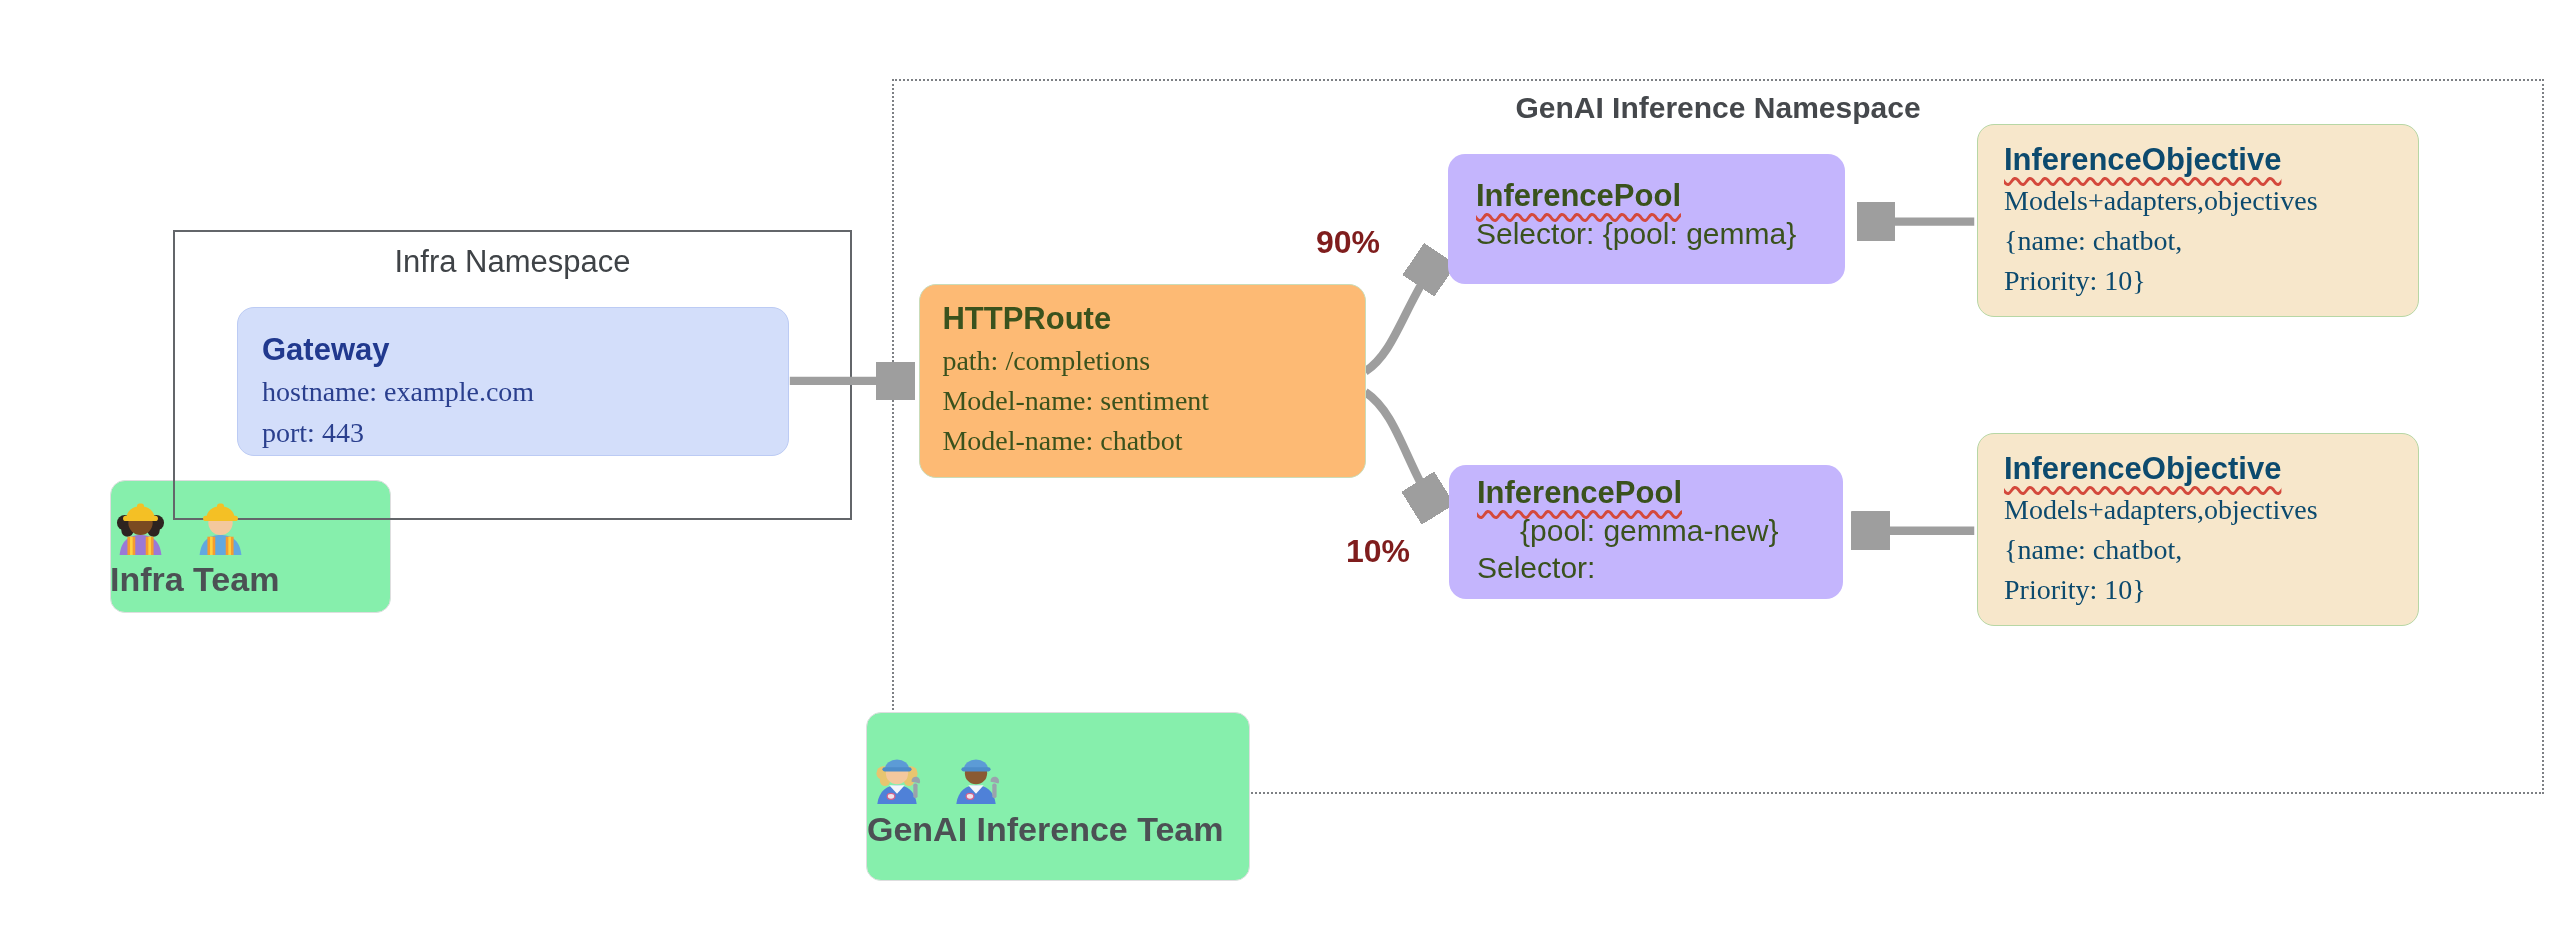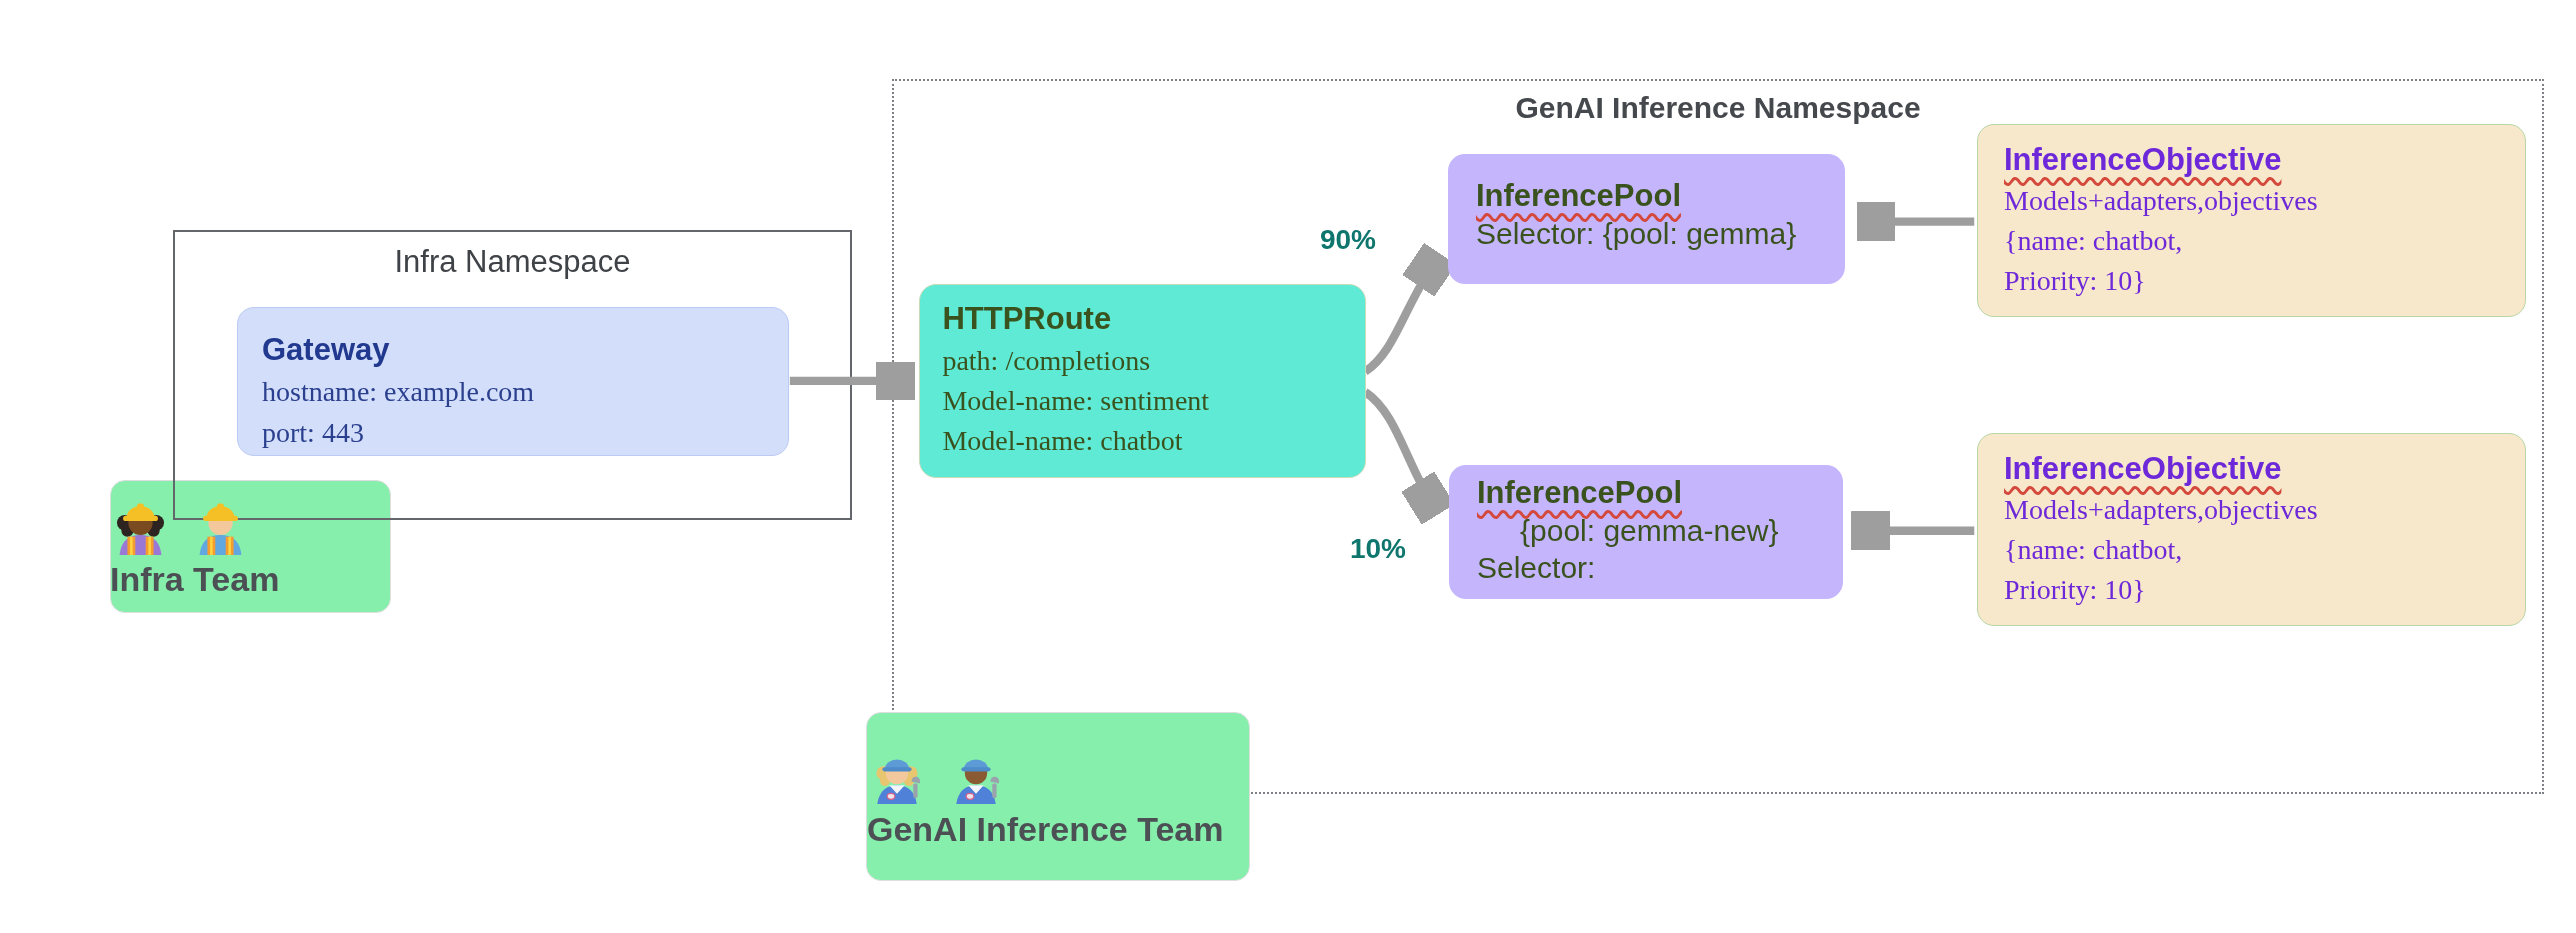--- a/index.html
+++ b/index.html
@@ -18,45 +18,45 @@
   
   .node { position:absolute; border-radius:17px; }
   .node .title { font-weight:700; font-size:31px; }
   .mono { font-family:Liberation Serif, serif; font-size:28px; }
 
   .gateway { left:237px; top:307px; width:552px; height:149px; background:#d3defa;
              border:1.9px solid #bccbf4; padding:20px 0 0 24px; color:#2a3f8e; }
   .gateway .title { color:#21398e; line-height:43px; }
   .gateway .mono { line-height:41px; }
 
-  .httproute { left:919px; top:284px; width:447px; height:194px; background:#5eead4;
+  .httproute { left:919px; top:284px; width:447px; height:194px; background:#fdba74;
                border:1.9px solid #c9dcb9; padding:11.2px 0 0 22.4px; color:#3a521d; }
   .httproute .title { line-height:45px; }
   .httproute .mono { line-height:40px; }
 
   .pool { background:#c4b5fd; color:#3a521d; }
   .pool-top { left:1448px; top:154px; width:397px; height:130px; padding:22.4px 0 0 28px; }
   .pool-bottom { left:1449px; top:465px; width:394px; height:134px; padding:8.4px 0 0 28px; }
   .pool .title { line-height:39px; }
   .pool .sans-line { font-size:30px; line-height:37px; }
   .pool .indent { padding-left:43px; }
 
-  .objective { background:#f7e7cb; border:1.9px solid #b7d7a5; color:#6d28d9;
-               width:549px; height:193px; padding:13px 0 0 26px; left:1977px; }
+  .objective { background:#f7e7cb; border:1.9px solid #b7d7a5; color:#0c4a6e;
+               width:442px; height:193px; padding:13px 0 0 26px; left:1977px; }
   .obj-top { top:124px; }
   .obj-bottom { top:433px; }
   .objective .title { line-height:43px; }
   .objective .mono { line-height:40px; }
 
   .squiggle { text-decoration-line:underline; text-decoration-style:wavy;
               text-decoration-color:#d4493c; text-decoration-thickness:2.8px; text-underline-offset:6.5px; }
 
   
   .split-label { position:absolute; width:102px; text-align:center;
-                 font-size:28px; font-weight:700; color:#0f766e; }
+                 font-size:32px; font-weight:700; color:#7f1d1d; }
   .split-90 { left:1297px; top:224px; }
   .split-10 { left:1327px; top:533px; }
 
   
   .team-card { position:absolute; background:#86efac; border:1.9px solid #dededf; border-radius:15px; }
   .team-infra { left:110px; top:480px; width:281px; height:133px; }
   .team-genai { left:866px; top:712px; width:384px; height:169px; }
   .team-inner { position:relative; z-index:2; width:100%; height:100%;
                 display:flex; flex-direction:column; align-items:flex-start; justify-content:center; gap:5.6px; }
   .team-label { font-size:34px; font-weight:700; color:#4c5054; white-space:nowrap; }

